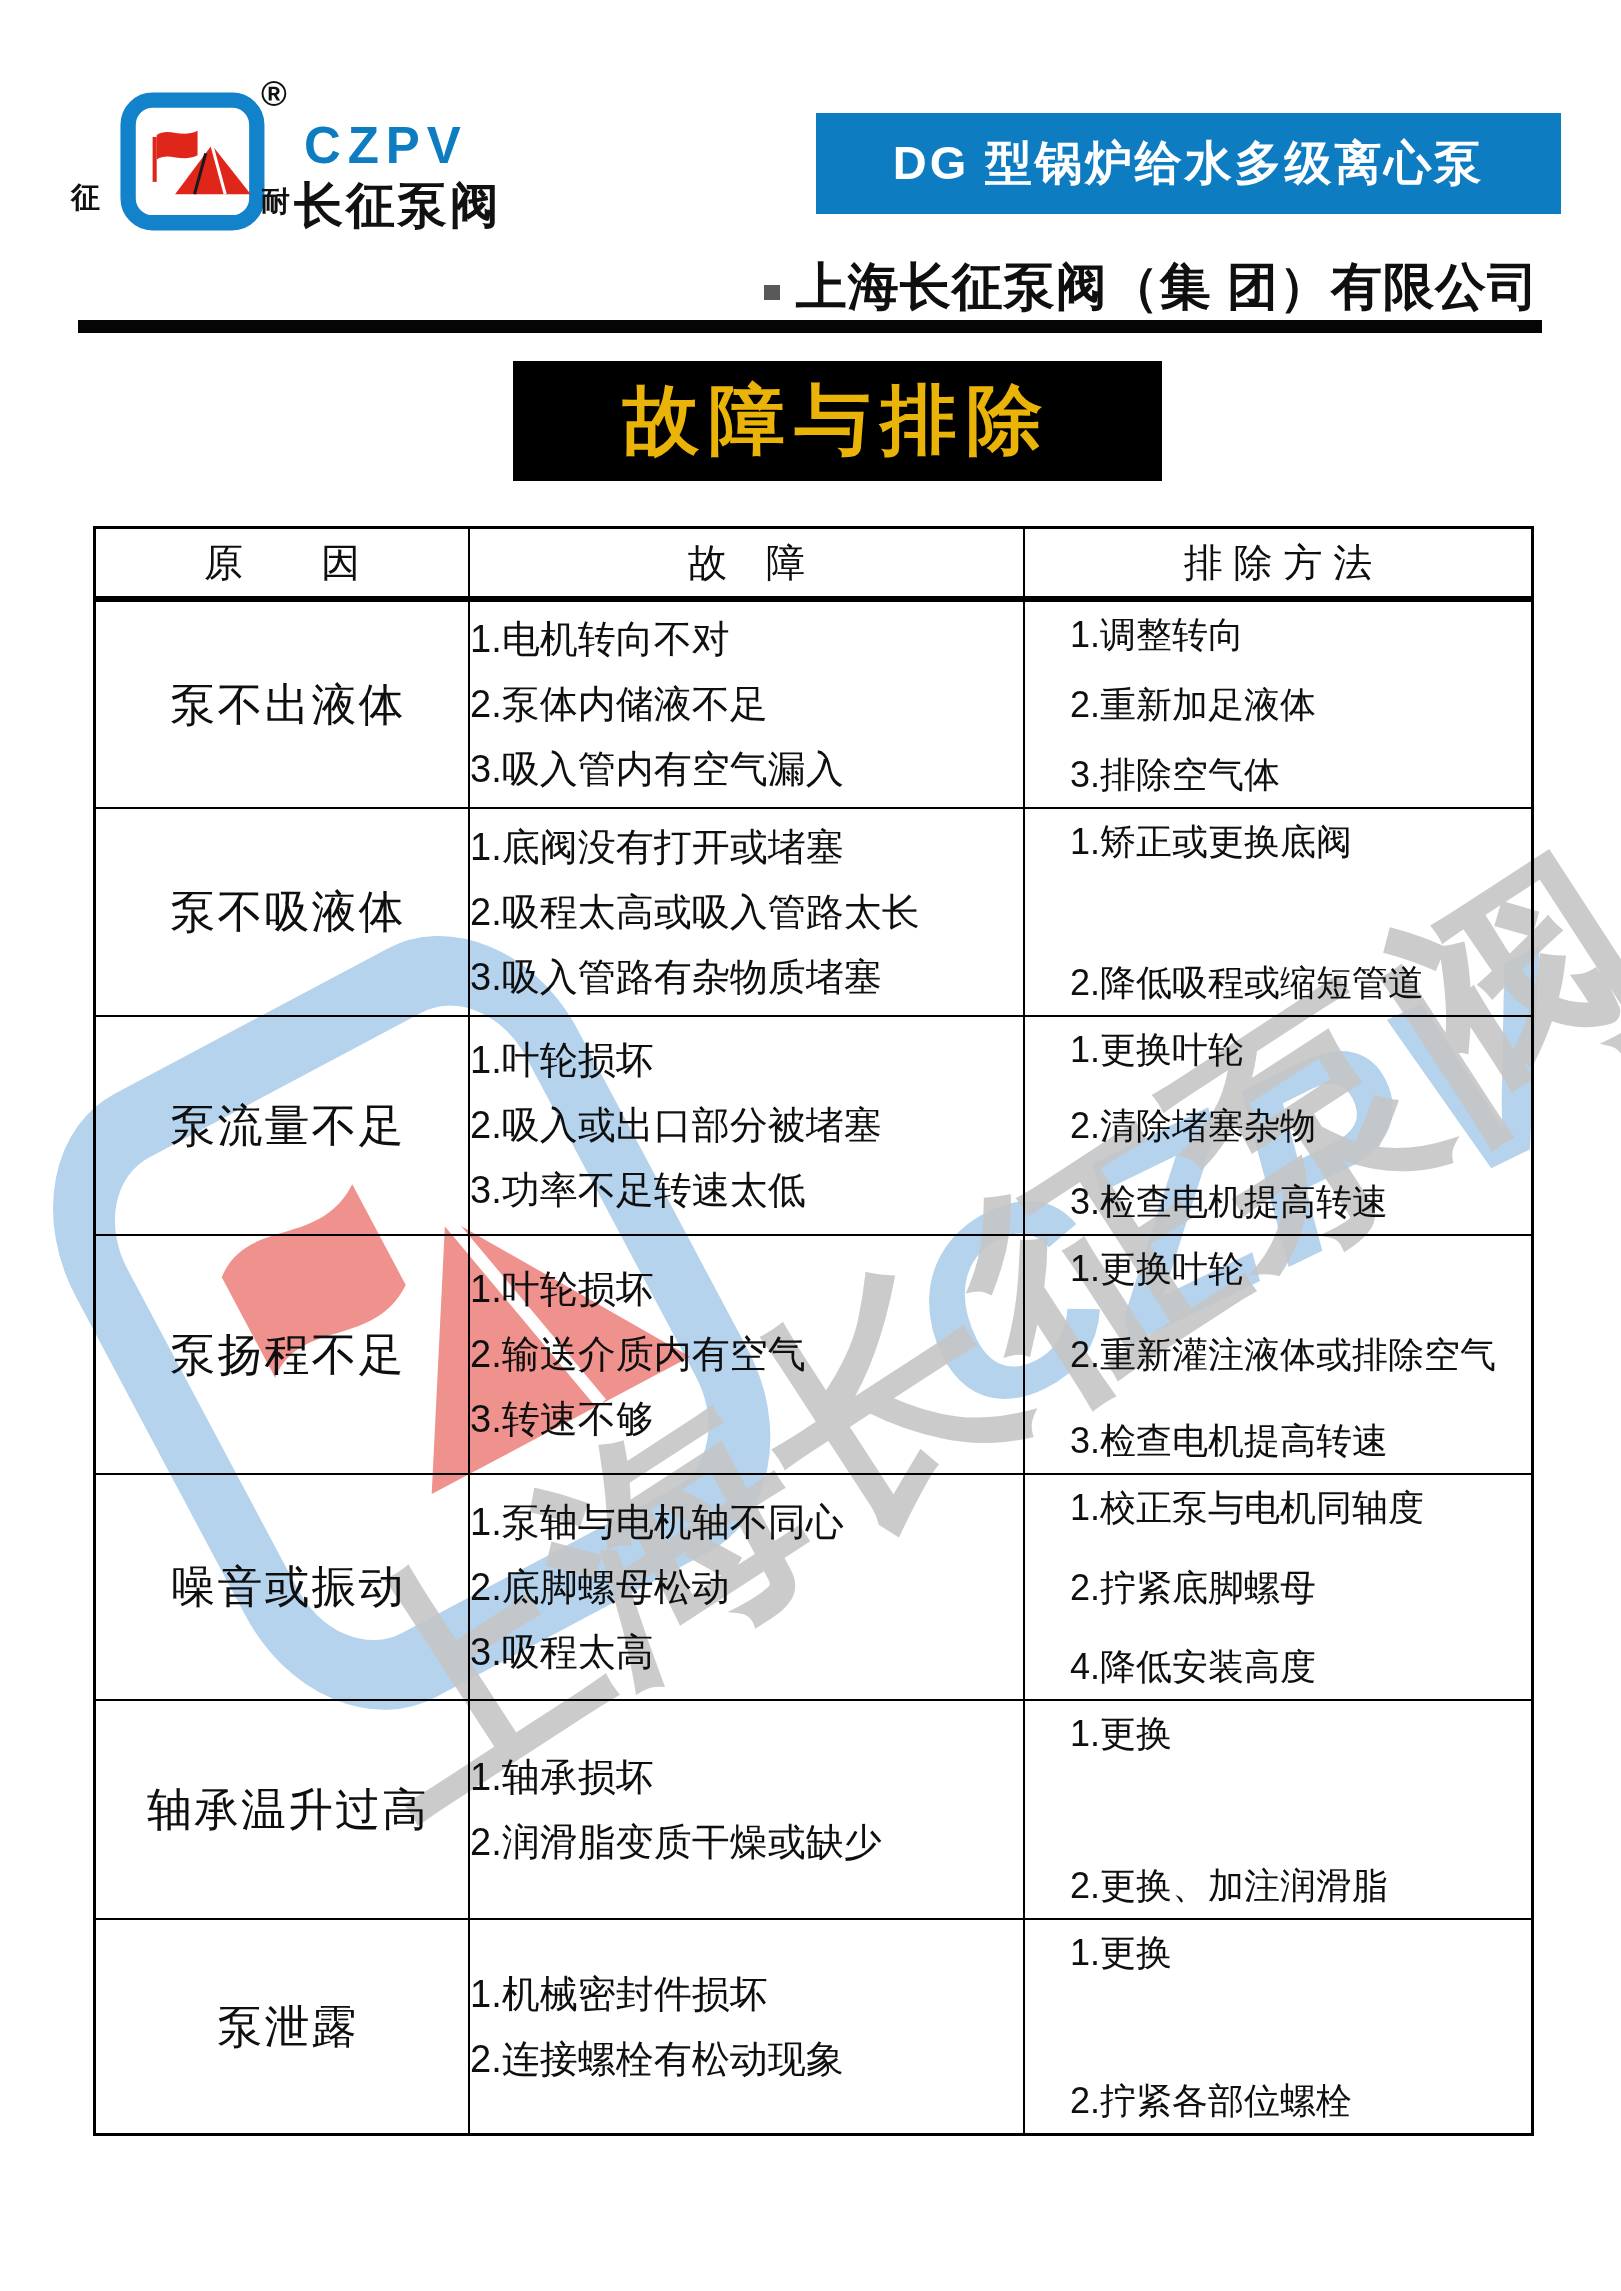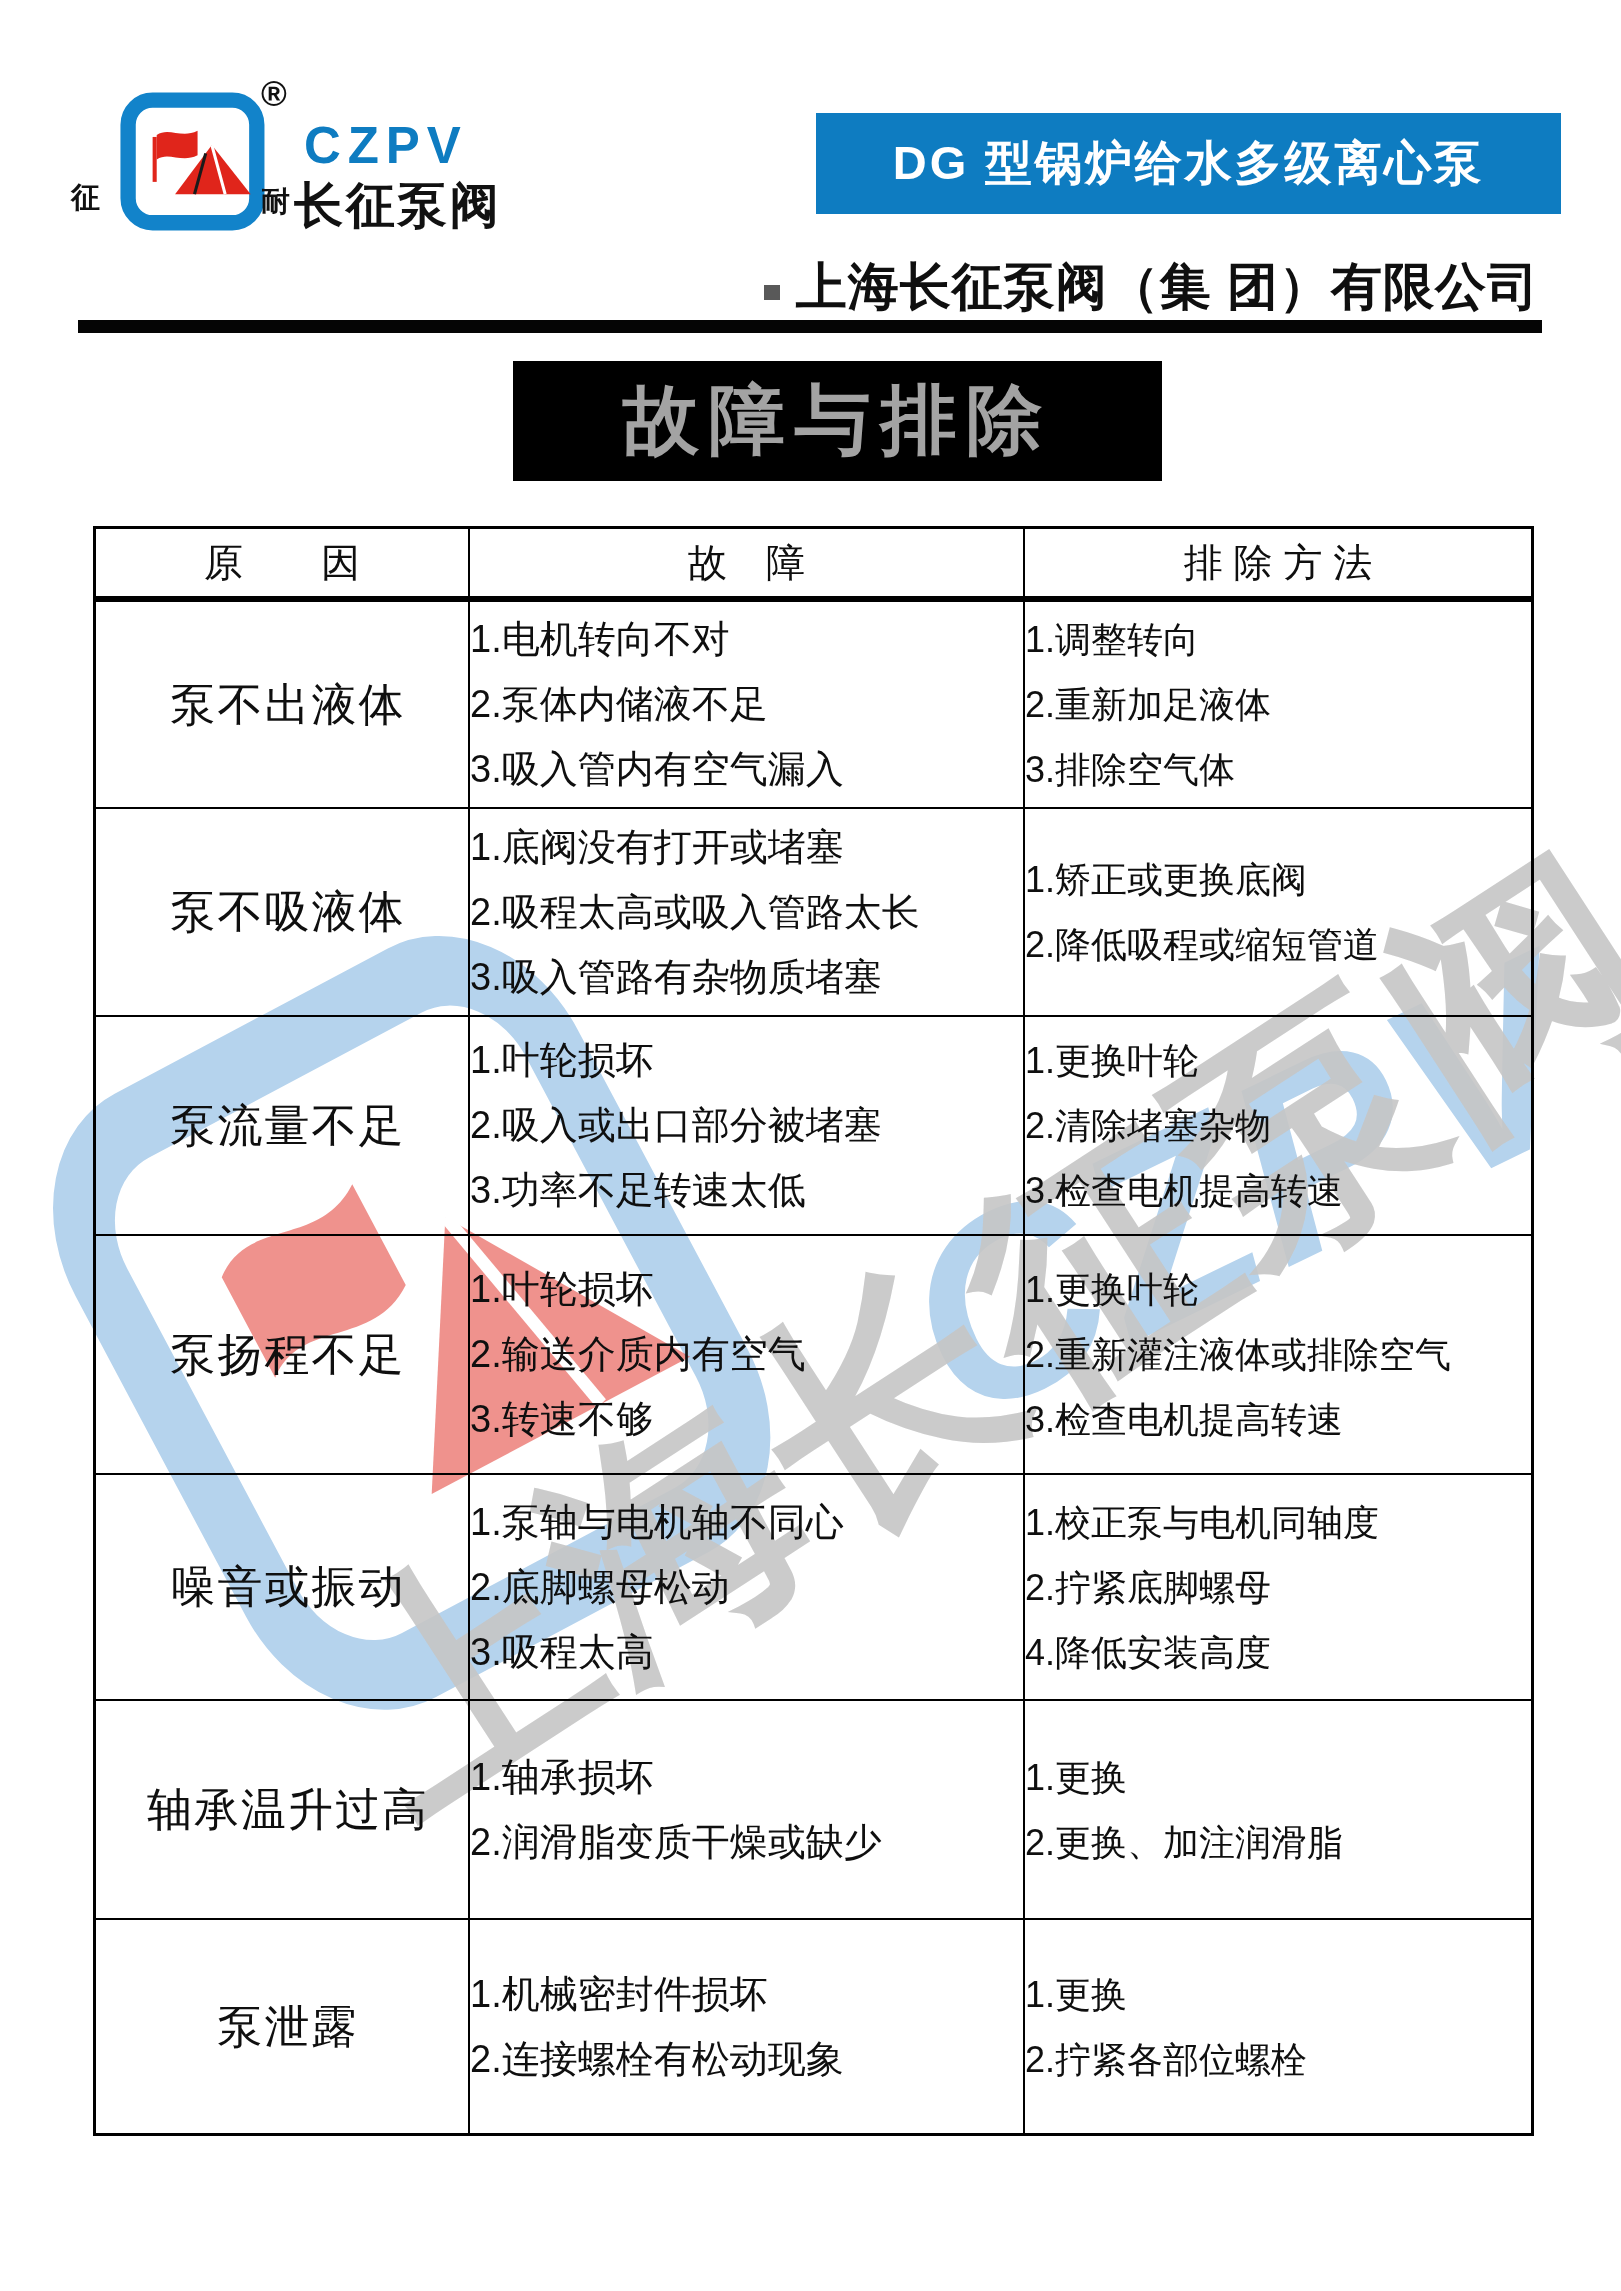--- a/index.html
+++ b/index.html
@@ -28,21 +28,21 @@
   .company-line{
     position:absolute;right:82px;top:253px;display:flex;align-items:center;gap:15.7px;
   }
   .company-bullet{width:15.7px;height:15.7px;background:#595959;margin-top:9.8px;flex:0 0 auto;}
   .company-name{font-size:51px;font-weight:bold;color:#0f0f0f;letter-spacing:1px;white-space:nowrap;}
   .top-rule{position:absolute;left:78px;top:320px;width:1464px;height:12.7px;background:#050505;}
   .page-title{
     position:absolute;left:513px;top:361px;width:649px;height:120px;background:#000;
     display:flex;align-items:center;justify-content:center;
   }
-  .page-title span{color:#a3a3a3;font-size:76px;font-weight:bold;letter-spacing:9.8px;}
+  .page-title span{color:#eab308;font-size:76px;font-weight:bold;letter-spacing:9.8px;}
   
   .watermark{position:absolute;inset:0;z-index:0;pointer-events:none;overflow:hidden;}
   .wm-logo{position:absolute;left:108px;top:961px;width:627px;height:725px;transform:rotate(-28deg);}
   .wm-czpv{
     position:absolute;left:887px;top:1039px;font-size:260px;font-weight:800;font-style:italic;
     color:var(--watermark-blue,#B5D3ED);letter-spacing:5.9px;transform:rotate(-26deg);white-space:nowrap;
   }
   .wm-company{
     position:absolute;left:245px;top:1176px;width:1470px;text-align:center;
     font-size:247px;font-weight:800;color:var(--watermark-gray,#C6C6C6);
@@ -59,21 +59,21 @@
   .t-head + .t-row{border-top:0;}
   .t-head .cell{display:flex;align-items:center;justify-content:center;
     font-size:39px;color:#0f0f0f;}
   .cell{box-sizing:border-box;}
   .cell + .cell{border-left:2.9px solid #000;}
   .fault-cell{display:flex;align-items:center;justify-content:center;
     font-size:45px;letter-spacing:2px;color:#0f0f0f;padding-left:12px;}
   .list-cell{display:flex;flex-direction:column;justify-content:center;
     line-height:65px;color:#0f0f0f;white-space:nowrap;}
   .cause-cell{font-size:38px;}
-  .remedy-cell{font-size:36px;}
+  .remedy-cell{font-size:36px;padding-left:45px;justify-content:space-between;}
   
   .fault-table .t-row:nth-of-type(2){height:205px;}
   .fault-table .t-row:nth-of-type(3){height:208px;}
   .fault-table .t-row:nth-of-type(4){height:219px;}
   .fault-table .t-row:nth-of-type(5){height:239px;}
   .fault-table .t-row:nth-of-type(6){height:226px;}
   .fault-table .t-row:nth-of-type(7){height:219px;}
   .fault-table .t-row:nth-of-type(8){height:215px;}
 </style>
 </head>

